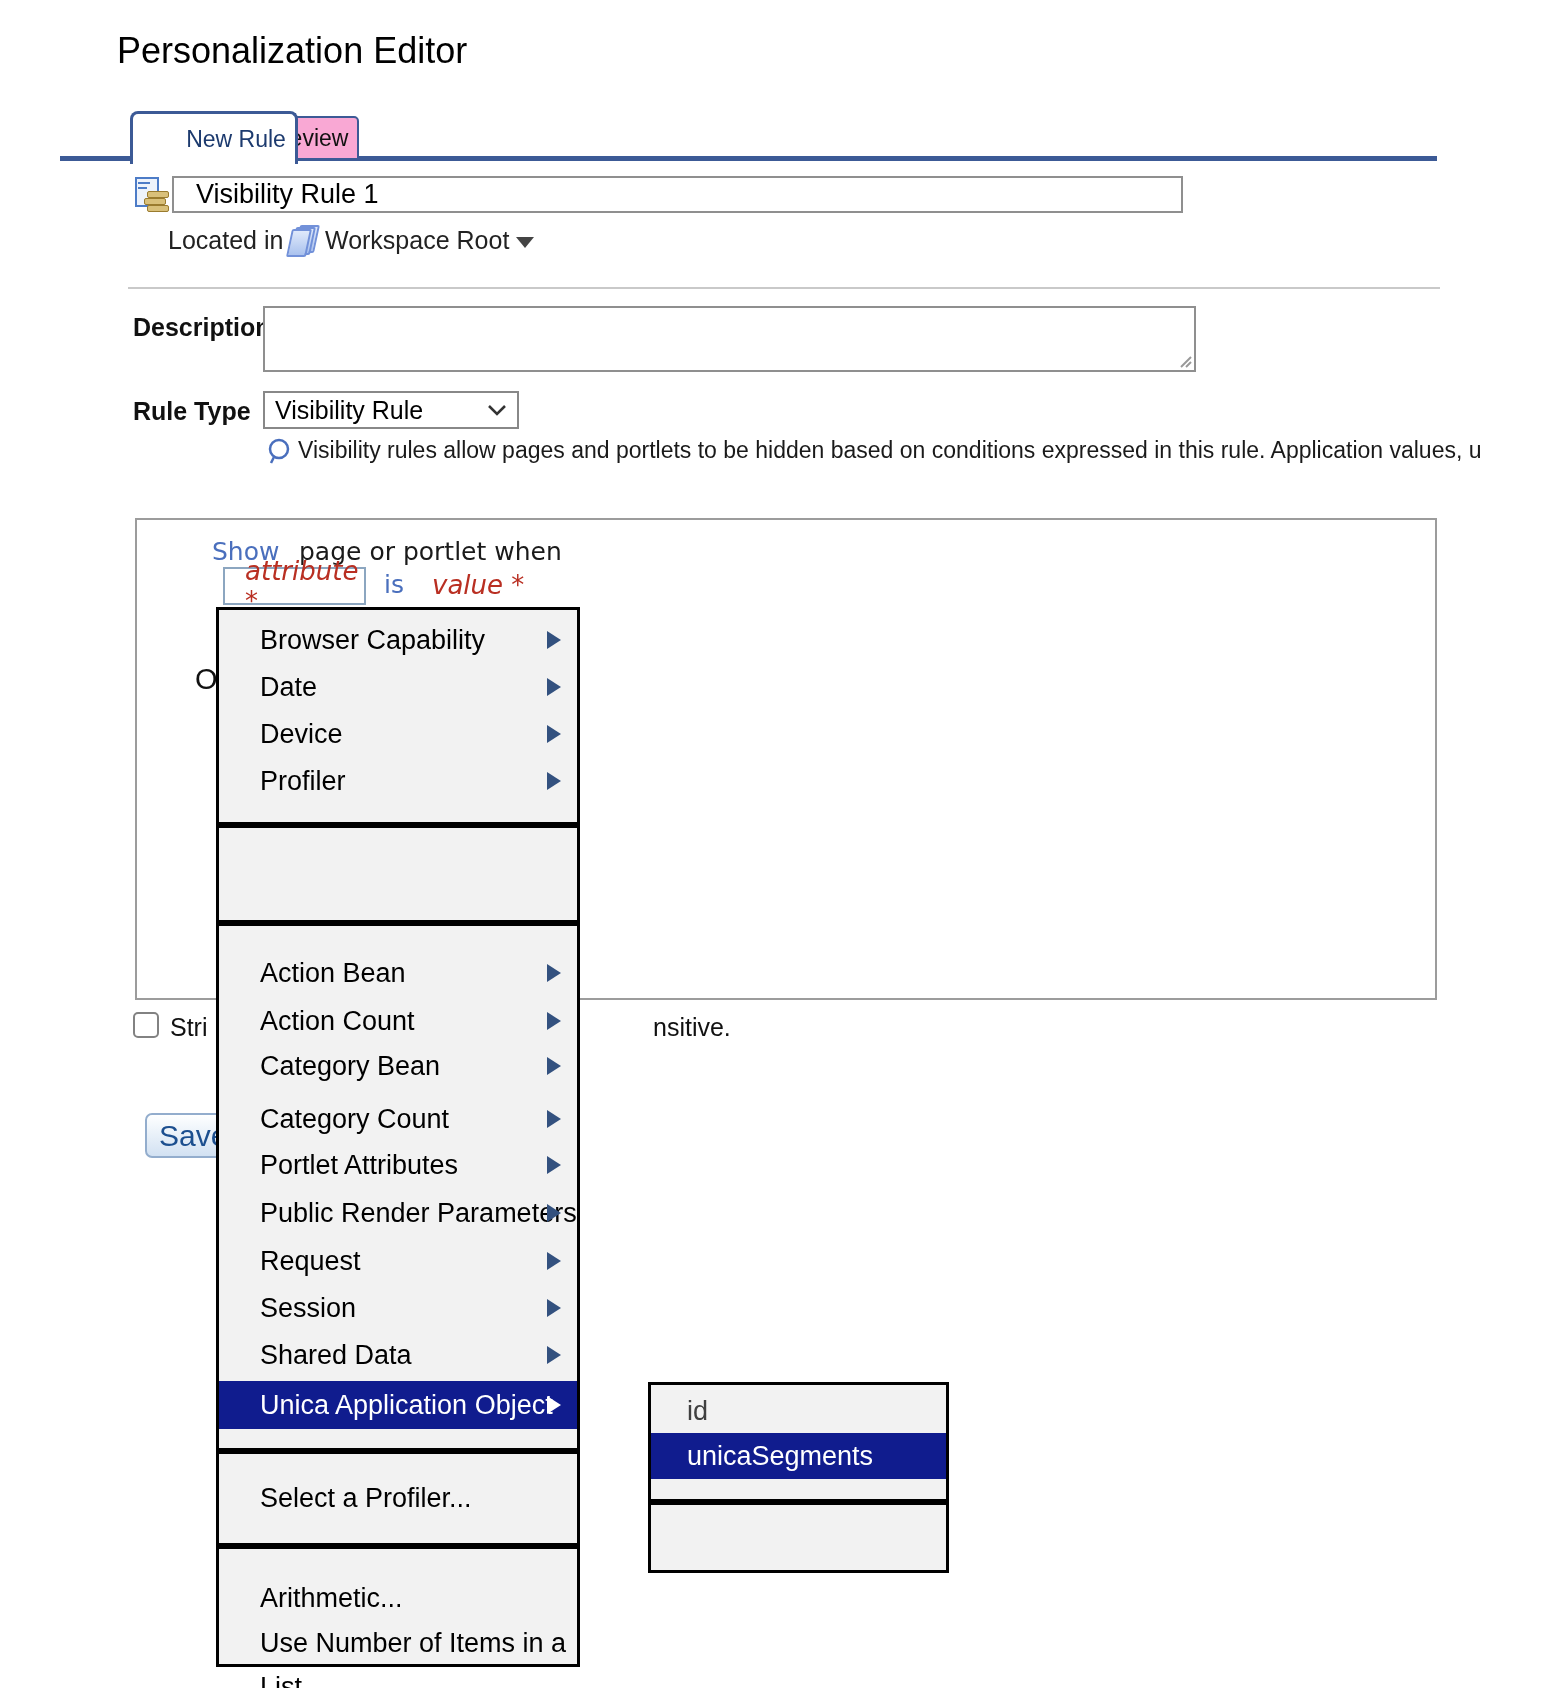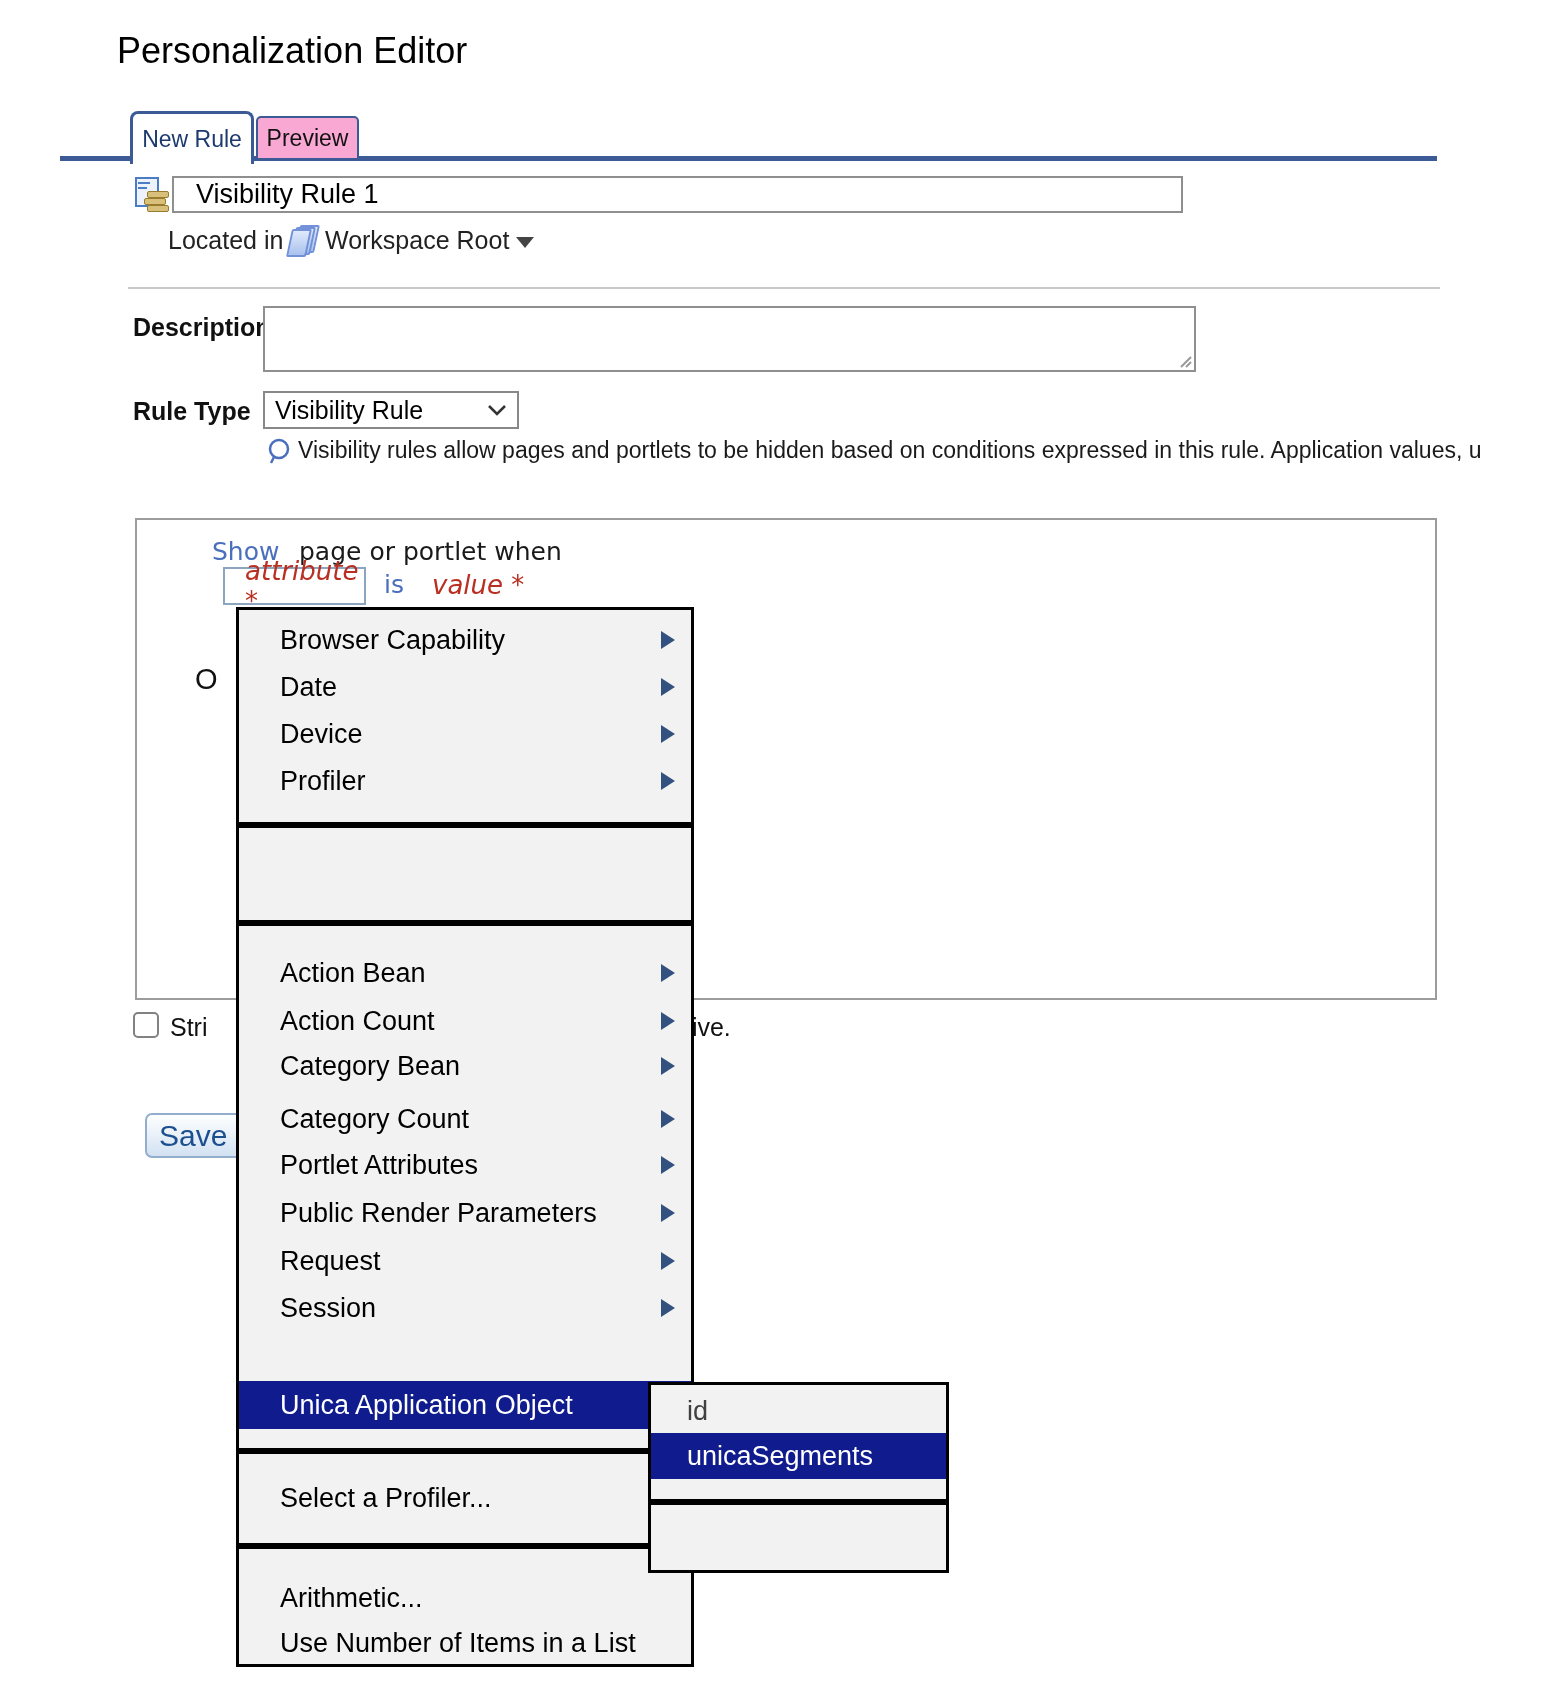--- a/index.html
+++ b/index.html
@@ -10,21 +10,21 @@
   .abs{position:absolute;}
 
   
   .page-title{left:117px;top:30px;font-size:36px;font-weight:400;color:#000;letter-spacing:0;}
 
   .tab-underline{left:60px;top:156px;width:1377px;height:5px;background:#3c5a96;}
   .tab-active{
     left:130px;top:111px;width:118px;height:50px;background:#fff;
     border:3px solid #3c5a96;border-bottom:none;border-radius:8px 8px 0 0;
     z-index:2;display:flex;align-items:center;justify-content:center;
-    font-size:23px;color:#1c3a6e;
+    font-size:23px;color:#1c3a6e;padding-left:44px;
   }
   .tab-inactive{
     left:256px;top:116px;width:99px;height:40px;background:#f9a8d4;
     border:2px solid #3c5a96;border-radius:5px 5px 0 0;z-index:1;
     display:flex;align-items:center;justify-content:center;font-size:23px;color:#111;
   }
 
   
   .rule-icon{left:135px;top:177px;width:36px;height:38px;}
   .ri-page{position:absolute;left:0;top:0;width:20px;height:26px;background:#eef3fb;border:2px solid #4d7cc7;}
@@ -83,22 +83,22 @@
   .case-frag-left{left:170px;top:1013px;font-size:25px;color:#111;z-index:5;}
   .case-frag-right{left:653px;top:1013px;font-size:25px;color:#111;}
   .save-btn{
     left:145px;top:1113px;width:113px;height:45px;border:2px solid #93adcd;border-radius:7px;
     background:linear-gradient(#feffff,#d2e1f2);display:flex;align-items:center;justify-content:flex-start;
     padding-left:12px;font-size:30px;color:#1c4f8f;box-sizing:border-box;z-index:4;
   }
 
   
   .menu{
-    left:216px;top:607px;width:458px;height:1060px;background:#f2f2f2;
-    border:3px solid #000;box-sizing:border-box;z-index:10;margin-left:20px;
+    left:216px;top:607px;width:364px;height:1060px;background:#f2f2f2;
+    border:3px solid #000;box-sizing:border-box;z-index:10;
   }
   .menu-row{position:absolute;left:0;width:100%;height:44px;line-height:44px;font-size:27px;color:#000;}
   .mi-label{padding-left:41px;display:inline-block;}
   .mi-arrow{
     position:absolute;right:16px;top:13px;width:0;height:0;
     border-left:14px solid #33517f;border-top:9px solid transparent;border-bottom:9px solid transparent;
   }
   .menu-row.hl{background:#101c8e;color:#fff;height:48px;line-height:48px;}
   .menu-row.hl .mi-arrow{border-left-color:#fff;top:15px;}
   .menu-sep{position:absolute;left:0;width:100%;height:6px;background:#000;}
@@ -194,20 +194,21 @@
     <div class="menu-sep" style="top:212px"></div>
     <div class="menu-sep" style="top:310px"></div>
     <div class="menu-row" style="top:341px"><span class="mi-label">Action Bean</span><span class="mi-arrow"></span></div>
     <div class="menu-row" style="top:389px"><span class="mi-label">Action Count</span><span class="mi-arrow"></span></div>
     <div class="menu-row" style="top:434px"><span class="mi-label">Category Bean</span><span class="mi-arrow"></span></div>
     <div class="menu-row" style="top:487px"><span class="mi-label">Category Count</span><span class="mi-arrow"></span></div>
     <div class="menu-row" style="top:533px"><span class="mi-label">Portlet Attributes</span><span class="mi-arrow"></span></div>
     <div class="menu-row" style="top:581px"><span class="mi-label">Public Render Parameters</span><span class="mi-arrow"></span></div>
     <div class="menu-row" style="top:629px"><span class="mi-label">Request</span><span class="mi-arrow"></span></div>
     <div class="menu-row" style="top:676px"><span class="mi-label">Session</span><span class="mi-arrow"></span></div>
+    <div class="menu-row" style="top:723px"><span class="mi-label">Shared Data</span><span class="mi-arrow"></span></div>
     <div class="menu-row hl" style="top:771px"><span class="mi-label">Unica Application Object</span><span class="mi-arrow"></span></div>
     <div class="menu-sep" style="top:838px"></div>
     <div class="menu-row" style="top:866px"><span class="mi-label">Select a Profiler...</span></div>
     <div class="menu-sep" style="top:933px"></div>
     <div class="menu-row" style="top:966px"><span class="mi-label">Arithmetic...</span></div>
     <div class="menu-row" style="top:1011px"><span class="mi-label">Use Number of Items in a List</span></div>
   </div>
 
   <div class="abs submenu">
     <div class="sub-row" style="top:4px"><span class="mi-label">id</span></div>

